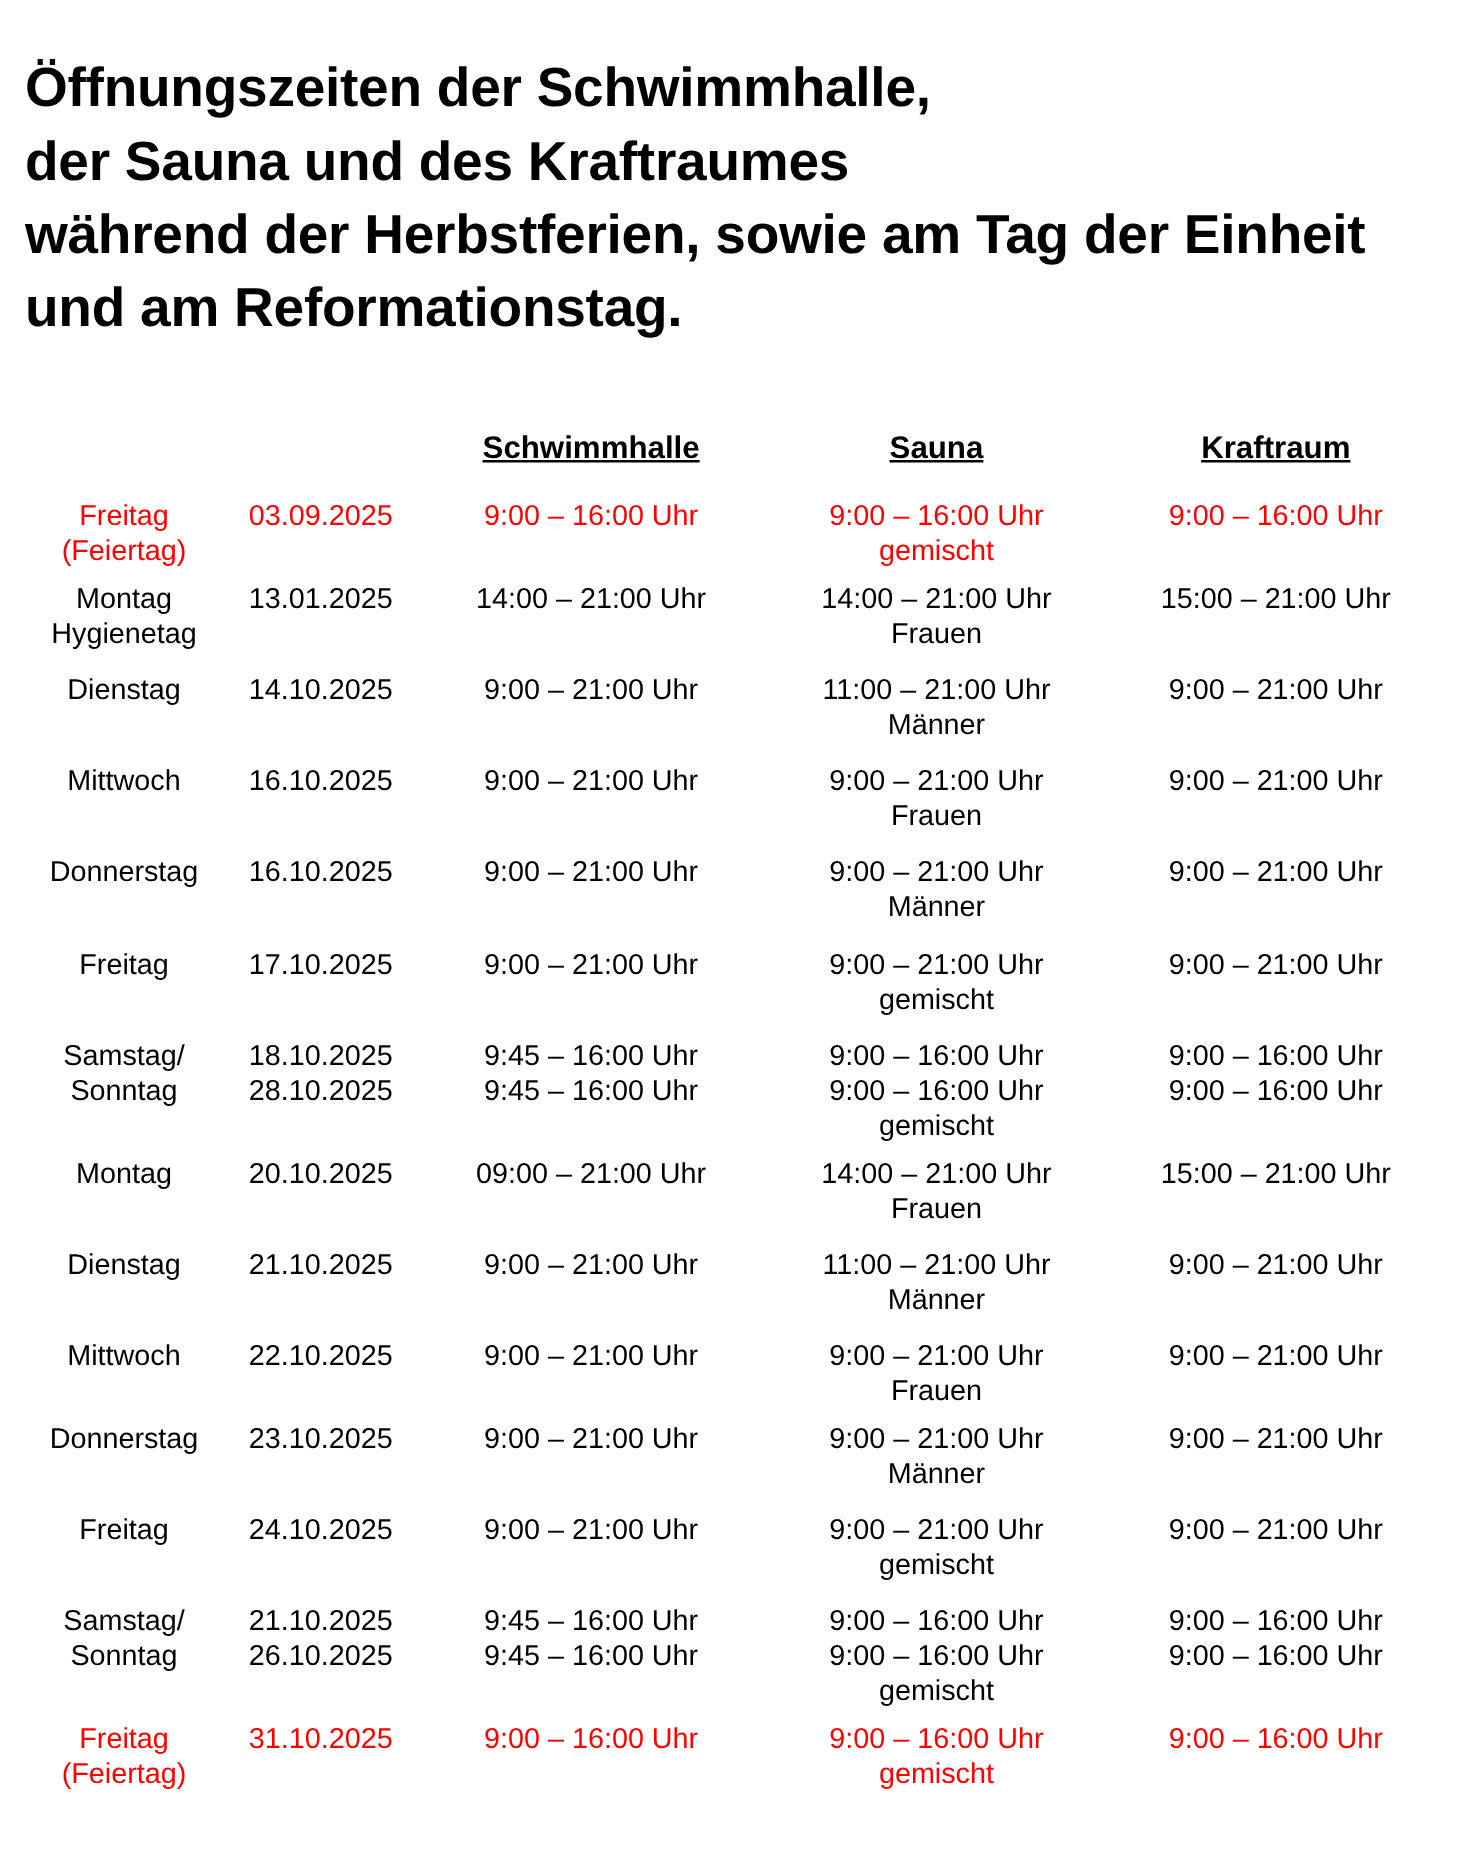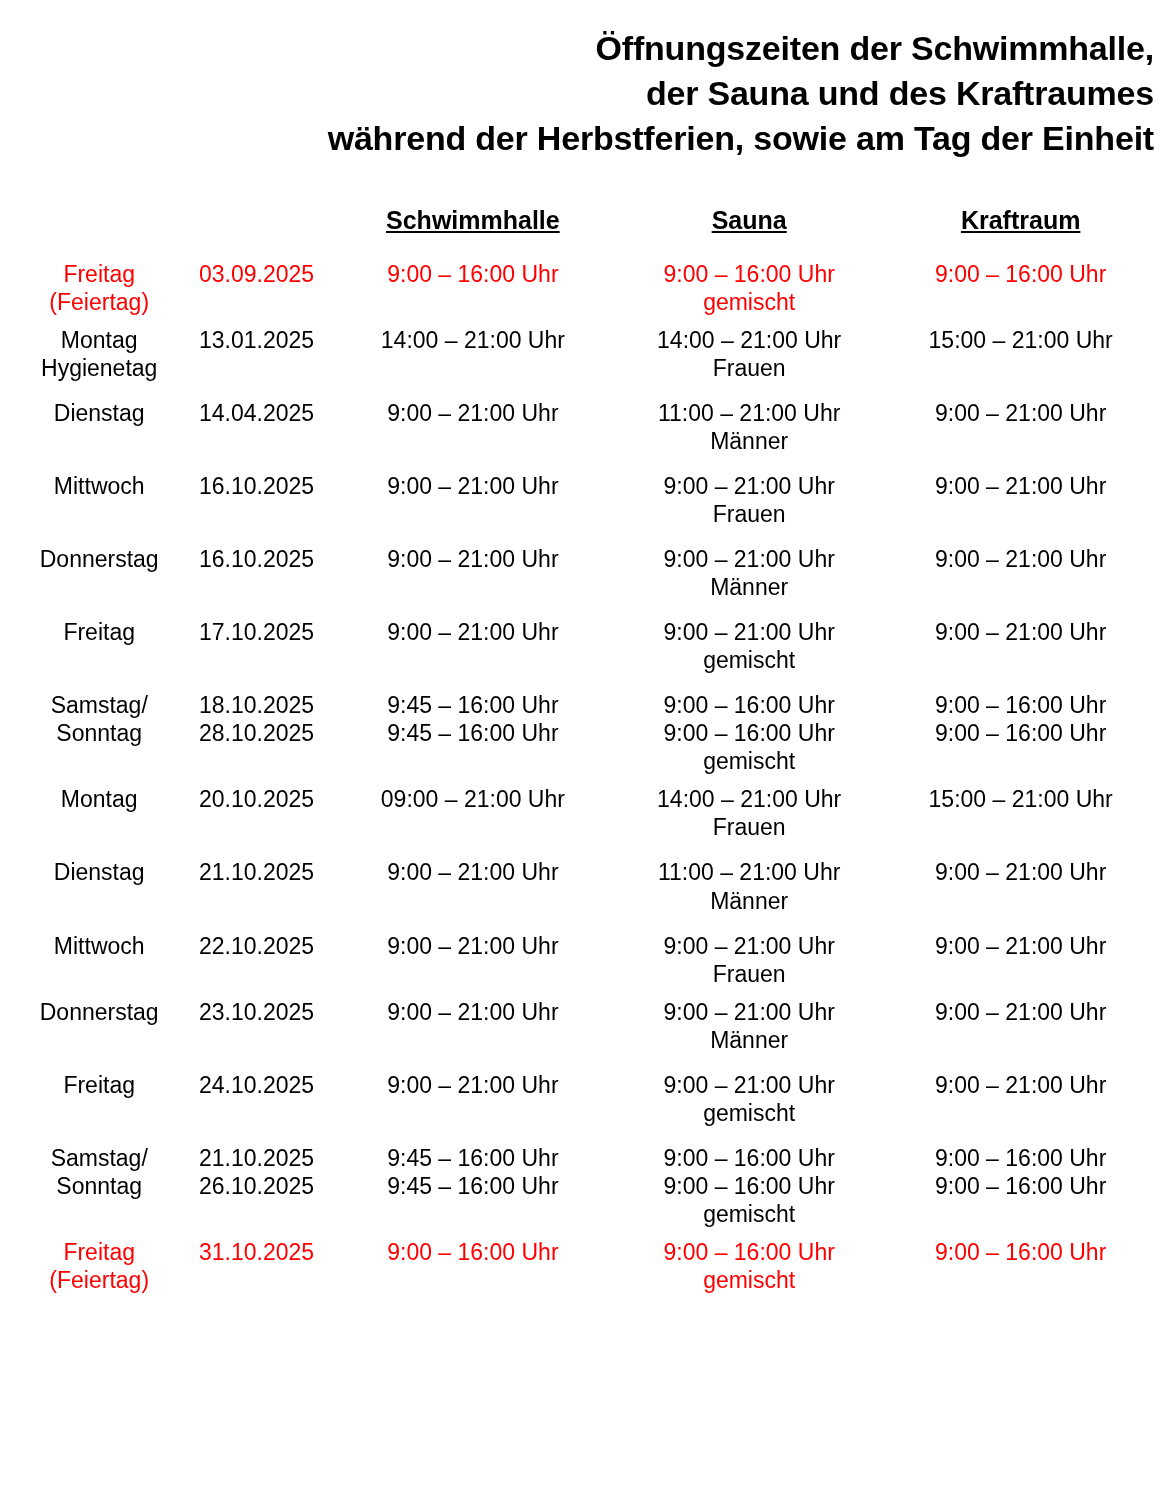--- a/index.html
+++ b/index.html
@@ -13,34 +13,33 @@
     font-family: "Liberation Sans", sans-serif;
     color: #000000;
     position: relative;
     overflow: hidden;
   }
   .page {
     padding: 26px 20px 0 20px;
     box-sizing: border-box;
   }
   h1.title {
-    font-size: 34px;
+    font-size: 44px;
     font-weight: bold;
     line-height: 1.33;
-    margin: 0 0 0 0;
+    margin: 16px 0 0 0;
     letter-spacing: -0.2px;
-    text-align: right;
   }
   h1.title div {
     white-space: nowrap;
   }
   table.schedule {
     width: 100%;
     border-collapse: collapse;
-    margin-top: 44px;
+    margin-top: 68px;
     font-size: 23px;
   }
   table.schedule th {
     font-size: 25px;
     font-weight: bold;
     text-decoration: underline;
     padding: 0 0 8px 0;
     text-align: center;
     vertical-align: bottom;
   }
@@ -69,20 +68,21 @@
 </style>
 </head>
 <body>
 
 <div class="page">
 
   <h1 class="title">
     <div>Öffnungszeiten der Schwimmhalle,</div>
     <div>der Sauna und des Kraftraumes</div>
     <div>während der Herbstferien, sowie am Tag der Einheit</div>
+    <div>und am Reformationstag.</div>
   </h1>
 
   <table class="schedule">
     <thead>
       <tr>
         <th class="col-day"></th>
         <th class="col-date"></th>
         <th class="col-hall">Schwimmhalle</th>
         <th class="col-sauna">Sauna</th>
         <th class="col-gym">Kraftraum</th>
@@ -125,21 +125,21 @@
           </td>
           <td class="col-gym">
             <span class="sub nowrap">15:00 – 21:00 Uhr</span>
           </td>
         </tr>
         <tr class="row" style="color: rgb(0, 0, 0);">
           <td class="col-day">
             <span class="sub nowrap">Dienstag</span>
           </td>
           <td class="col-date">
-            <span class="sub nowrap">14.04.2025</span>
+            <span class="sub nowrap">14.10.2025</span>
           </td>
           <td class="col-hall">
             <span class="sub nowrap">9:00 – 21:00 Uhr</span>
           </td>
           <td class="col-sauna">
             <span class="sub nowrap">11:00 – 21:00 Uhr</span>
             <span class="sub nowrap">Männer</span>
           </td>
           <td class="col-gym">
             <span class="sub nowrap">9:00 – 21:00 Uhr</span>

